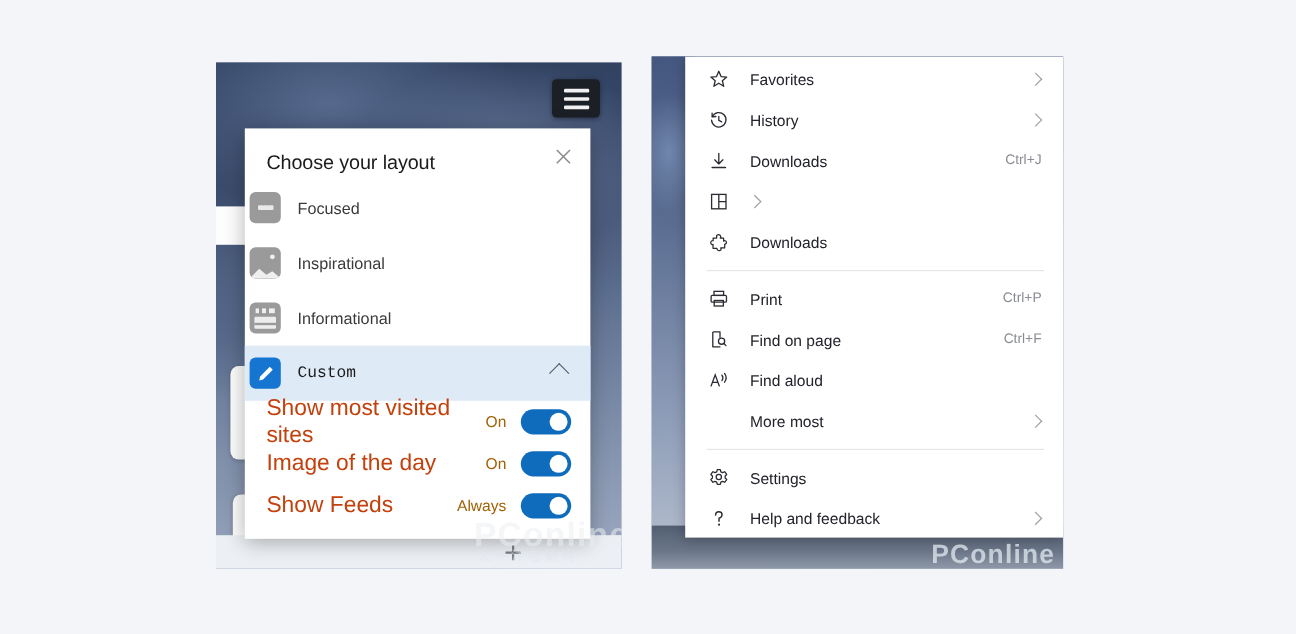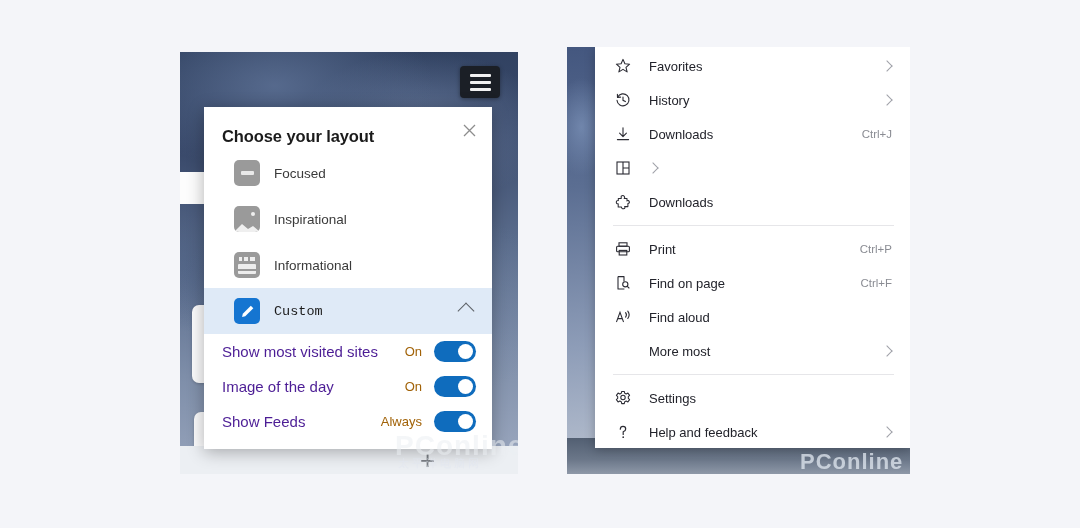--- a/index.html
+++ b/index.html
@@ -52,31 +52,31 @@
 
   
   #layout-dialog {
     position: absolute; left: 24px; top: 55px;
     width: 288px;
     background: #ffffff;
     box-shadow: 0 3px 16px rgba(0,0,0,.30);
     padding: 0 0 10px 0;
   }
   #dialog-title {
-    font-size: 16.5px; font-weight: bold; color: #1b1b1b;
+    font-size: 16.5px; font-weight: normal; color: #1b1b1b;
     padding: 20px 0 4px 18px; letter-spacing: -0.1px;
   }
   #dialog-close {
     position: absolute; right: 10px; top: 10px;
     width: 26px; height: 26px; color: #8d8d8d; font-size: 15px;
     display: flex; align-items: center; justify-content: center; cursor: pointer;
   }
   .layout-row {
     display: flex; align-items: center;
-    height: 46px; padding: 0 14px 0 30px; cursor: pointer;
+    height: 46px; padding: 0 14px 0 4px; cursor: pointer;
   }
   .layout-row.selected { background: #dfeaf7; }
   .layout-icon {
     width: 26px; height: 26px; border-radius: 5px;
     flex: none; margin-right: 14px;
     display: flex; align-items: center; justify-content: center;
     position: relative; overflow: hidden;
   }
   .layout-icon.gray { background: #9a9a9a; }
   .layout-icon.blue { background: #1575d1; }
@@ -94,34 +94,34 @@
   .ic-info-top { position: absolute; top: 5px; left: 5px; right: 5px; height: 4px;
     background-image: linear-gradient(90deg,#efefef 0 3px, transparent 3px 5px, #efefef 5px 9px, transparent 9px 11px, #efefef 11px 16px); }
   .ic-info-body { position: absolute; top: 12px; left: 4px; right: 4px; bottom: 4px; background: #ededed; border-radius: 1px; }
   .ic-info-body::after { content:""; position:absolute; left:0; right:0; top:50%; height:1.5px; background:#9a9a9a; }
   .ic-pencil { width: 15px; height: 15px; }
 
   .setting-row {
     display: flex; align-items: center;
     height: 35px; padding: 0 16px 0 18px;
   }
-  .setting-label { font-size: 15px; color: #4c1d95; flex: 1; }
+  .setting-label { font-size: 19px; color: #c2410c; flex: 1; }
   .setting-value { font-size: 13px; color: #a16207; margin-right: 12px; }
   .toggle {
     width: 42px; height: 21px; border-radius: 11px; background: #0f6cbd;
     position: relative; flex: none; cursor: pointer;
   }
   .toggle .knob {
     position: absolute; right: 3px; top: 3px; width: 15px; height: 15px;
     border-radius: 50%; background: #ffffff;
   }
 
   
   #right-panel {
-    position: absolute; left: 567px; top: 47px;
+    position: absolute; left: 543px; top: 47px;
     width: 343px; height: 427px; overflow: hidden;
     background: linear-gradient(170deg,#3c5079 0%, #4d6287 30%, #7d8fae 65%, #a9b4c7 100%);
   }
   #right-sky {
     position: absolute; left: 0; top: 0; width: 36px; height: 400px;
     background:
       radial-gradient(ellipse 40px 70px at 40% 20%, rgba(120,142,180,.8), rgba(0,0,0,0) 70%),
       linear-gradient(175deg,#44577f 0%, #5b6e92 35%, #8e9db8 75%, #b0bacb 100%);
   }
   #right-bottom-band {

